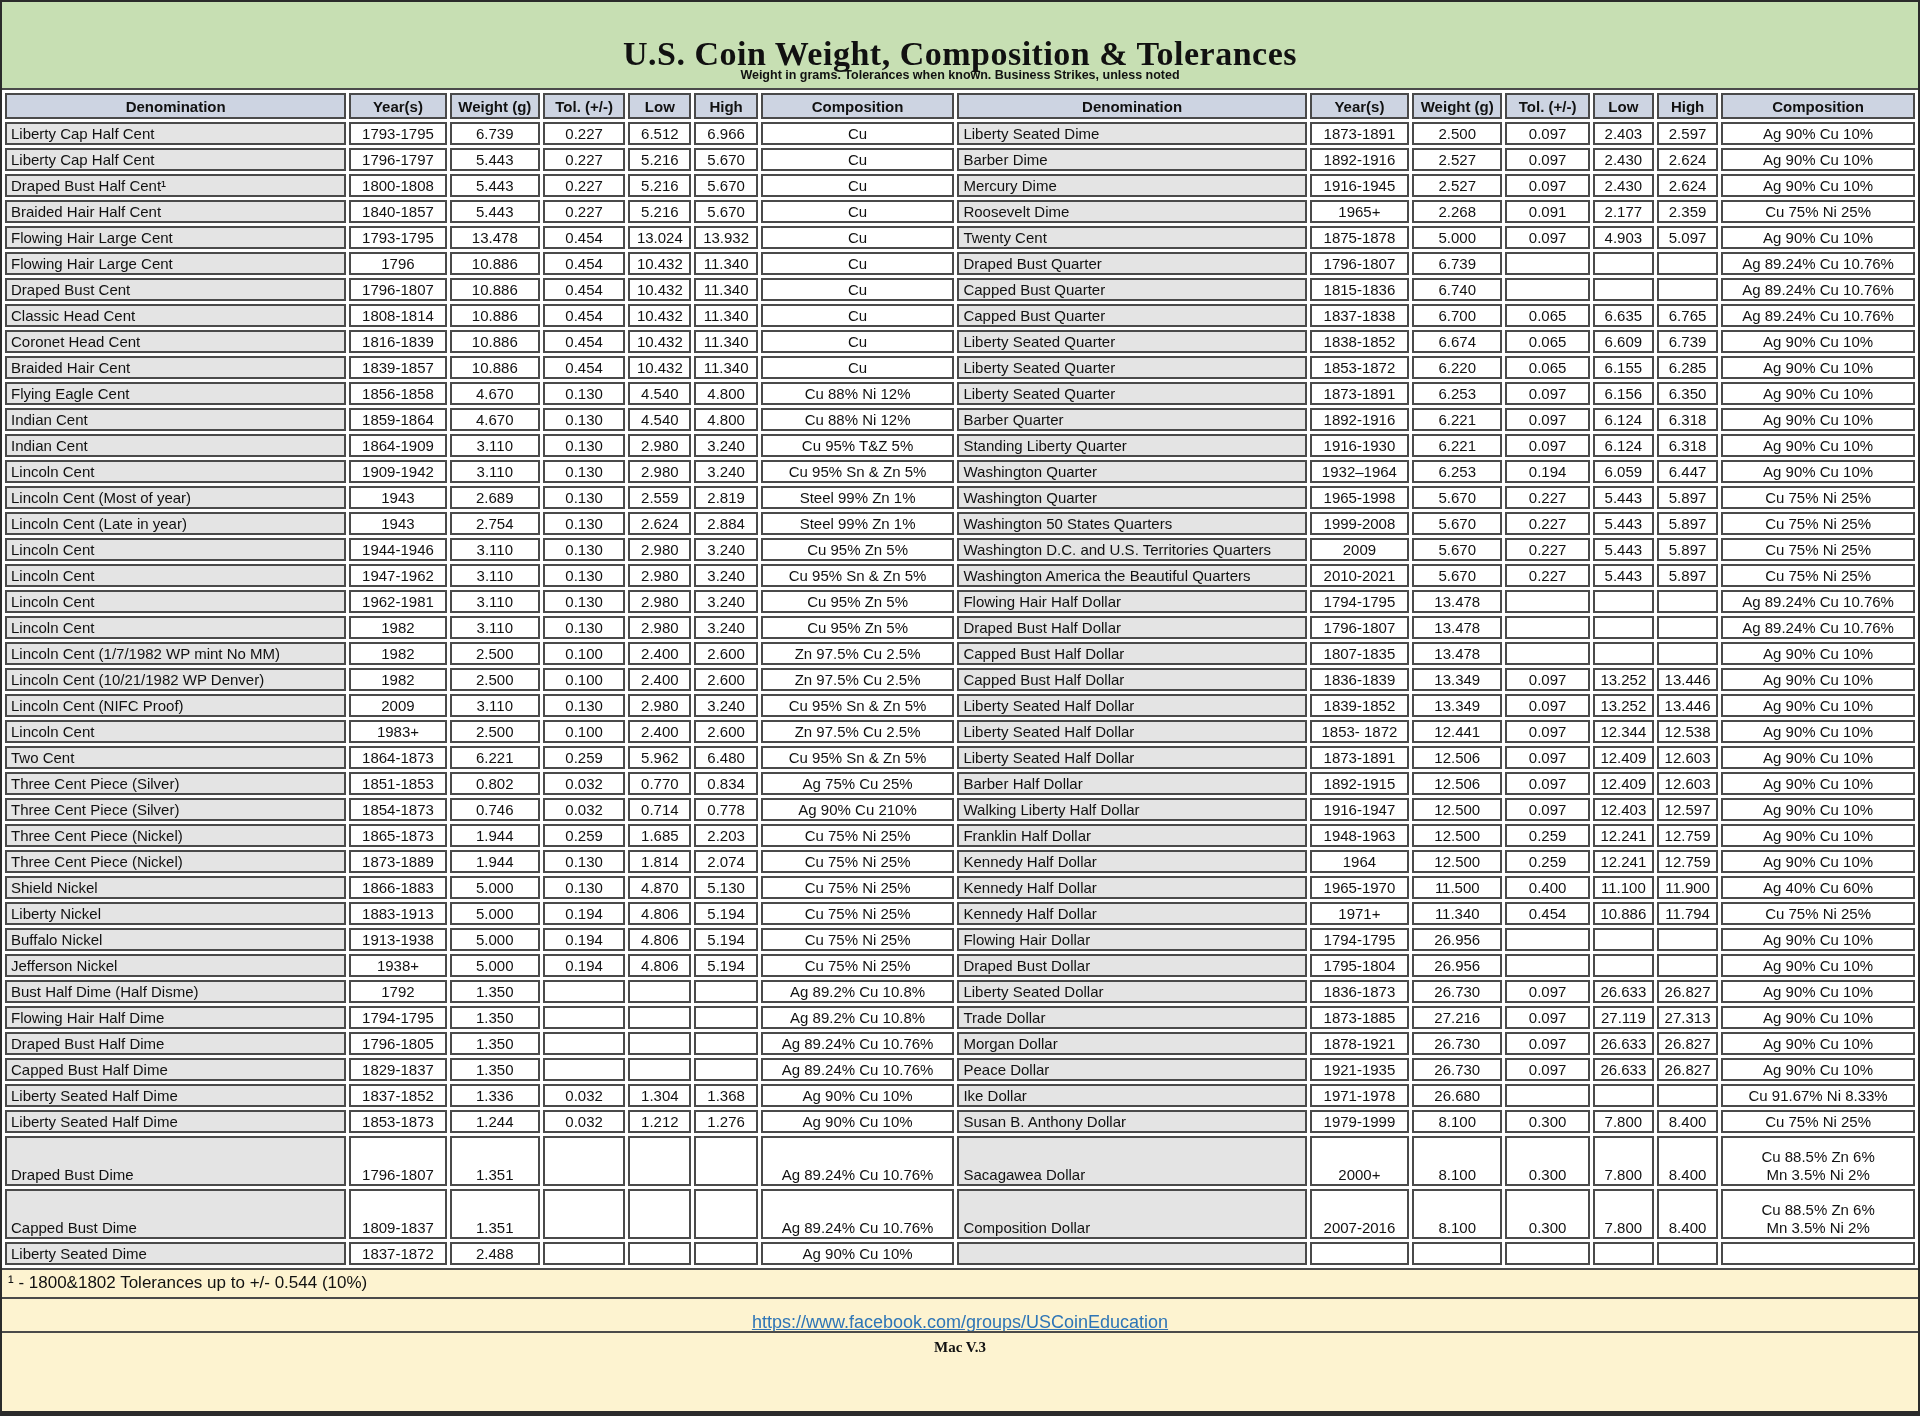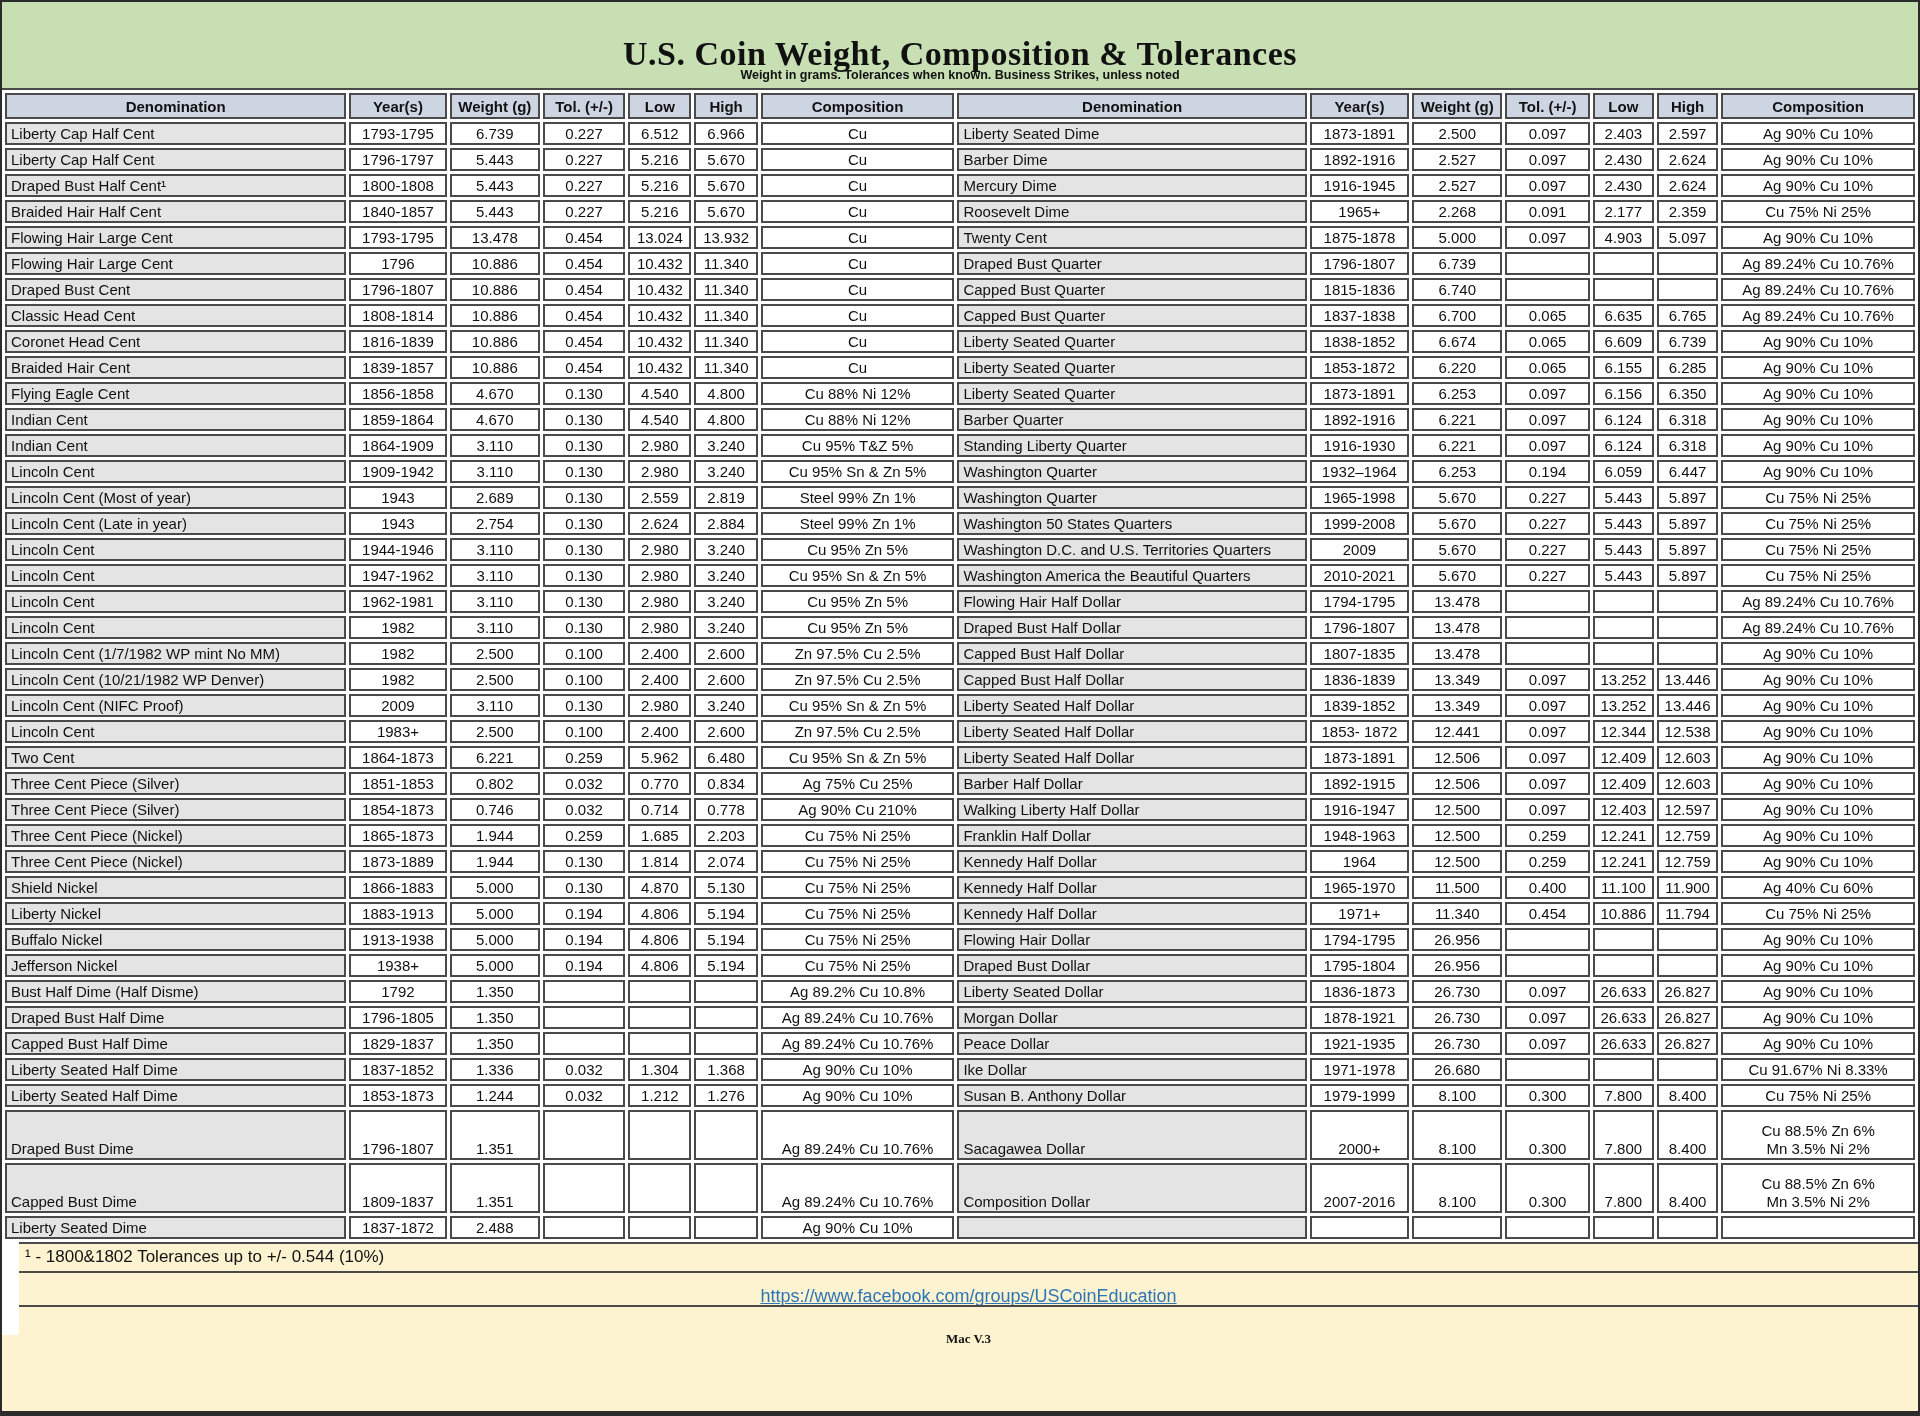--- a/index.html
+++ b/index.html
@@ -48,26 +48,26 @@
     overflow:hidden;white-space:nowrap;
   }
   table.coin td.denom{
     background:var(--row-label);text-align:left;
   }
   table.coin td.comp{white-space:pre-line;line-height:18px;}
   table.coin tr.tall td{height:50px;}
   .band{
     background:var(--footer-band);
     border-top:2px solid var(--border-dark);
-    flex:0 0 auto;position:relative;margin-left:17px;
+    flex:0 0 auto;position:relative;
   }
   .footnote-band{height:29px;font-size:17px;padding:3px 6px 0 6px;}
   .link-band{height:34px;text-align:center;padding-top:13px;}
   .link-band a{color:var(--link-color);font-size:18px;text-decoration:underline;}
-  .version-band{height:30px;text-align:center;font-size:13px;padding-top:24px;
+  .version-band{height:30px;text-align:center;font-size:15px;padding-top:6px;
     font-family:"Liberation Serif","DejaVu Serif",serif;font-weight:bold;}
   .filler{flex:1 1 auto;background:var(--footer-band);}
 </style>
 </head>
 <body>
 
 <div class="page">
 
   <div class="title-band">
     <div class="title">U.S. Coin Weight, Composition &amp; Tolerances</div>
@@ -648,20 +648,36 @@
           <td class="comp">Ag 89.2% Cu 10.8%</td>
           <td class="denom">Liberty Seated Dollar</td>
           <td class="num">1836-1873</td>
           <td class="num">26.730</td>
           <td class="num">0.097</td>
           <td class="num">26.633</td>
           <td class="num">26.827</td>
           <td class="comp">Ag 90% Cu 10%</td>
         </tr>
         <tr>
+          <td class="denom">Flowing Hair Half Dime</td>
+          <td class="num">1794-1795</td>
+          <td class="num">1.350</td>
+          <td class="num"></td>
+          <td class="num"></td>
+          <td class="num"></td>
+          <td class="comp">Ag 89.2% Cu 10.8%</td>
+          <td class="denom">Trade Dollar</td>
+          <td class="num">1873-1885</td>
+          <td class="num">27.216</td>
+          <td class="num">0.097</td>
+          <td class="num">27.119</td>
+          <td class="num">27.313</td>
+          <td class="comp">Ag 90% Cu 10%</td>
+        </tr>
+        <tr>
           <td class="denom">Draped Bust Half Dime</td>
           <td class="num">1796-1805</td>
           <td class="num">1.350</td>
           <td class="num"></td>
           <td class="num"></td>
           <td class="num"></td>
           <td class="comp">Ag 89.24% Cu 10.76%</td>
           <td class="denom">Morgan Dollar</td>
           <td class="num">1878-1921</td>
           <td class="num">26.730</td>

